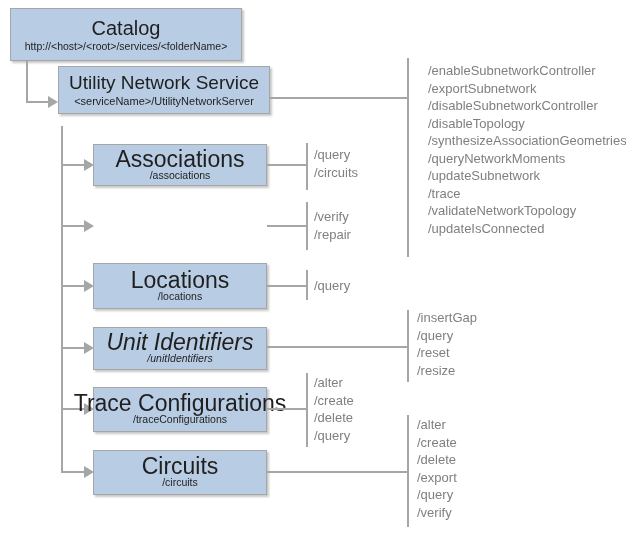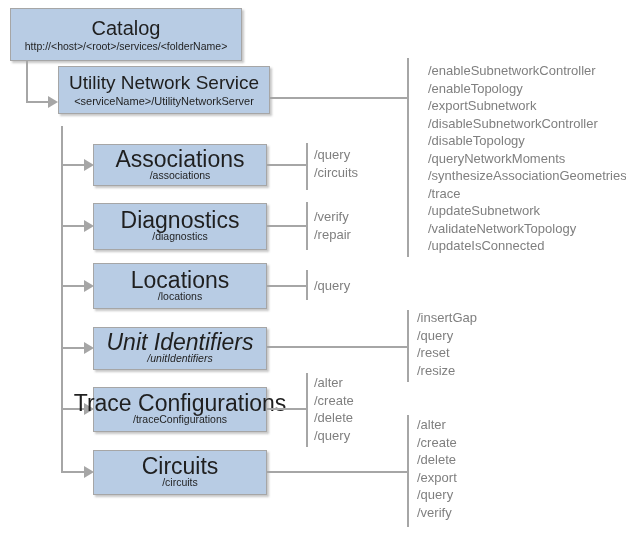--- a/index.html
+++ b/index.html
@@ -59,28 +59,27 @@
 
   <div class="node service-box">
     <div class="node-title">Utility Network Service</div>
     <div class="node-sub">&lt;serviceName&gt;/UtilityNetworkServer</div>
   </div>
 
   <div class="hline" style="left:270px;top:97px;width:138px;"></div>
   <div class="vline" style="left:407px;top:58px;height:199px;"></div>
   <div class="ops" style="left:420px;top:62px;margin-left:8px;">
     <div>/enableSubnetworkController</div>
-    <div>/enableTopology</div>
     <div>/exportSubnetwork</div>
     <div>/disableSubnetworkController</div>
     <div>/disableTopology</div>
+    <div>/synthesizeAssociationGeometries</div>
     <div>/queryNetworkMoments</div>
-    <div>/synthesizeAssociationGeometries</div>
+    <div>/updateSubnetwork</div>
     <div>/trace</div>
-    <div>/updateSubnetwork</div>
     <div>/validateNetworkTopology</div>
     <div>/updateIsConnected</div>
   </div>
 
   <div class="vline" style="left:61px;top:126px;height:347px;"></div>
 
   <div class="hline" style="left:62px;top:164px;width:23px;"></div>
   <div class="arrow" style="left:84px;top:159px;"></div>
   <div class="hline" style="left:62px;top:225px;width:23px;"></div>
   <div class="arrow" style="left:84px;top:220px;"></div>
@@ -97,24 +96,20 @@
     <div class="node-title">Associations</div>
     <div class="node-sub">/associations</div>
   </div>
   <div class="hline" style="left:267px;top:164px;width:40px;"></div>
   <div class="vline" style="left:306px;top:143px;height:47px;"></div>
   <div class="ops" style="left:314px;top:146px;">
     <div>/query</div>
     <div>/circuits</div>
   </div>
 
-  <div class="node res res-diag">
-    <div class="node-title">Diagnostics</div>
-    <div class="node-sub">/diagnostics</div>
-  </div>
   <div class="hline" style="left:267px;top:225px;width:40px;"></div>
   <div class="vline" style="left:306px;top:202px;height:48px;"></div>
   <div class="ops" style="left:314px;top:208px;">
     <div>/verify</div>
     <div>/repair</div>
   </div>
 
   <div class="node res res-loc">
     <div class="node-title">Locations</div>
     <div class="node-sub">/locations</div>

